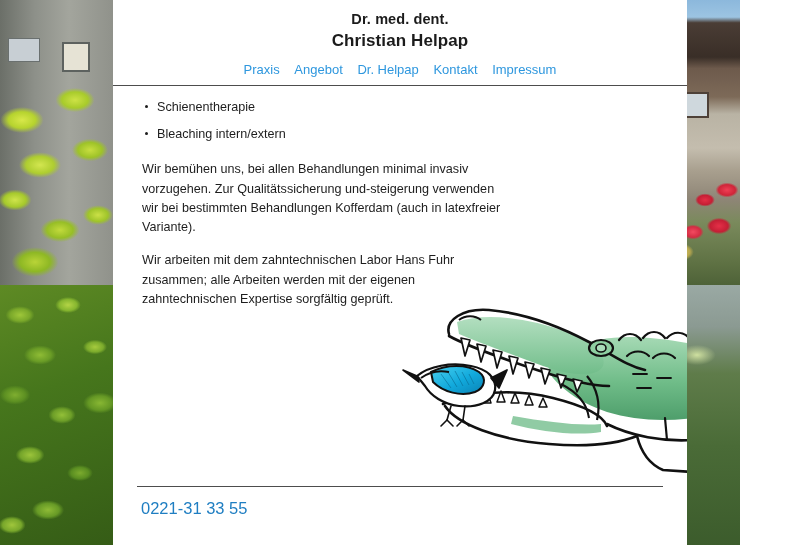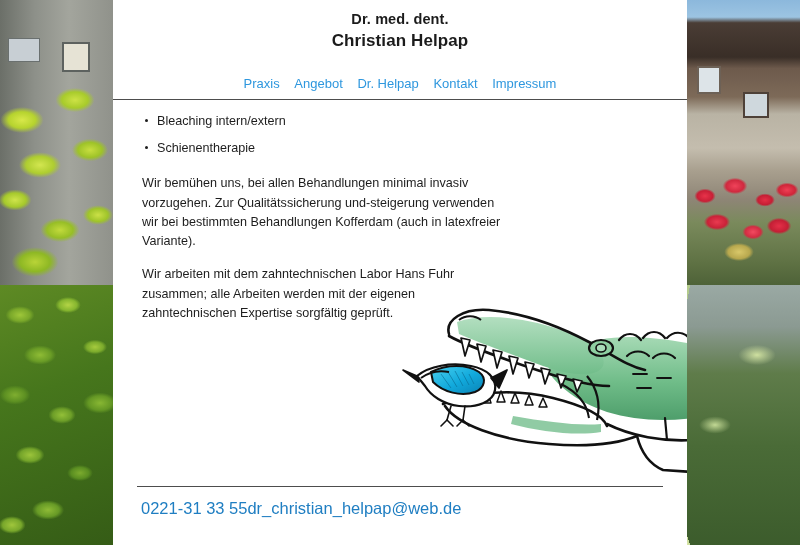--- a/index.html
+++ b/index.html
@@ -4,21 +4,21 @@
 <style>
   * { box-sizing: border-box; margin: 0; padding: 0; }
   html, body {
     width: 800px; height: 545px;
     overflow: hidden;
     font-family: "Liberation Sans", sans-serif;
   }
 
   #stage {
     position: relative;
-    width: 800px; height: 545px;
+    width: 740px; height: 545px;
     background: #5eead4;
     overflow: hidden;
   }
 
   
   .bg-photo { position: absolute; overflow: hidden; }
 
   
   .bg-left-top {
     left: 0; top: 0; width: 115px; height: 285px;
@@ -115,21 +115,21 @@
     overflow: hidden;
   }
 
   
   .masthead { padding-top: 10px; text-align: center; color: #1b1b1b; }
   .m-line1 { font-size: 14.5px; font-weight: bold; letter-spacing: .1px; line-height: 1.35; }
   .m-line2 { font-size: 17px; font-weight: bold; letter-spacing: .1px; line-height: 1.3; }
   .m-line3 { font-size: 13.5px; font-weight: bold; letter-spacing: 1.9px; line-height: 1.5; }
 
   nav.mainnav {
-    margin-top: 24px;
+    margin-top: 10px;
     text-align: center;
     font-size: 13px;
     white-space: nowrap;
   }
   nav.mainnav a {
     color: #2e97de;
     text-decoration: none;
     margin: 0 5.5px;
     display: inline-block;
   }
@@ -217,24 +217,24 @@
       <a href="#">Kontakt</a>
       <a href="#">Impressum</a>
     </nav>
 
     <div class="rule-top"></div>
 
     <div class="content">
 
       <ul class="services">
         <li>
-          <span>Bleaching intern/extern</span>
+          <span>Schienentherapie</span>
         </li>
         <li>
-          <span>Schienentherapie</span>
+          <span>Bleaching intern/extern</span>
         </li>
       </ul>
 
       <p class="para">Wir bemühen uns, bei allen Behandlungen minimal invasiv vorzugehen. Zur Qualitätssicherung und-steigerung verwenden wir bei bestimmten Behandlungen Kofferdam (auch in latexfreier Variante).</p>
       <p class="para second">Wir arbeiten mit dem zahntechnischen Labor Hans Fuhr zusammen; alle Arbeiten werden mit der eigenen zahntechnischen Expertise sorgfältig geprüft.</p>
 
     </div>
 
     <svg id="croc" viewBox="0 0 292 190">
       <defs>
@@ -339,17 +339,16 @@
         <path d="M64 106 L62 120"></path>
         <path d="M62 120 L56 126"></path>
         <path d="M62 120 L68 126"></path>
       </g>
     </svg>
 
     <div class="rule-bot"></div>
 
     <div class="footer">
       <a href="#">0221-31 33 55</a>
-      <a href="#">dr_christian_helpap@web.de</a>
     </div>
 
   </div>
 </div>
 
 </body></html>

